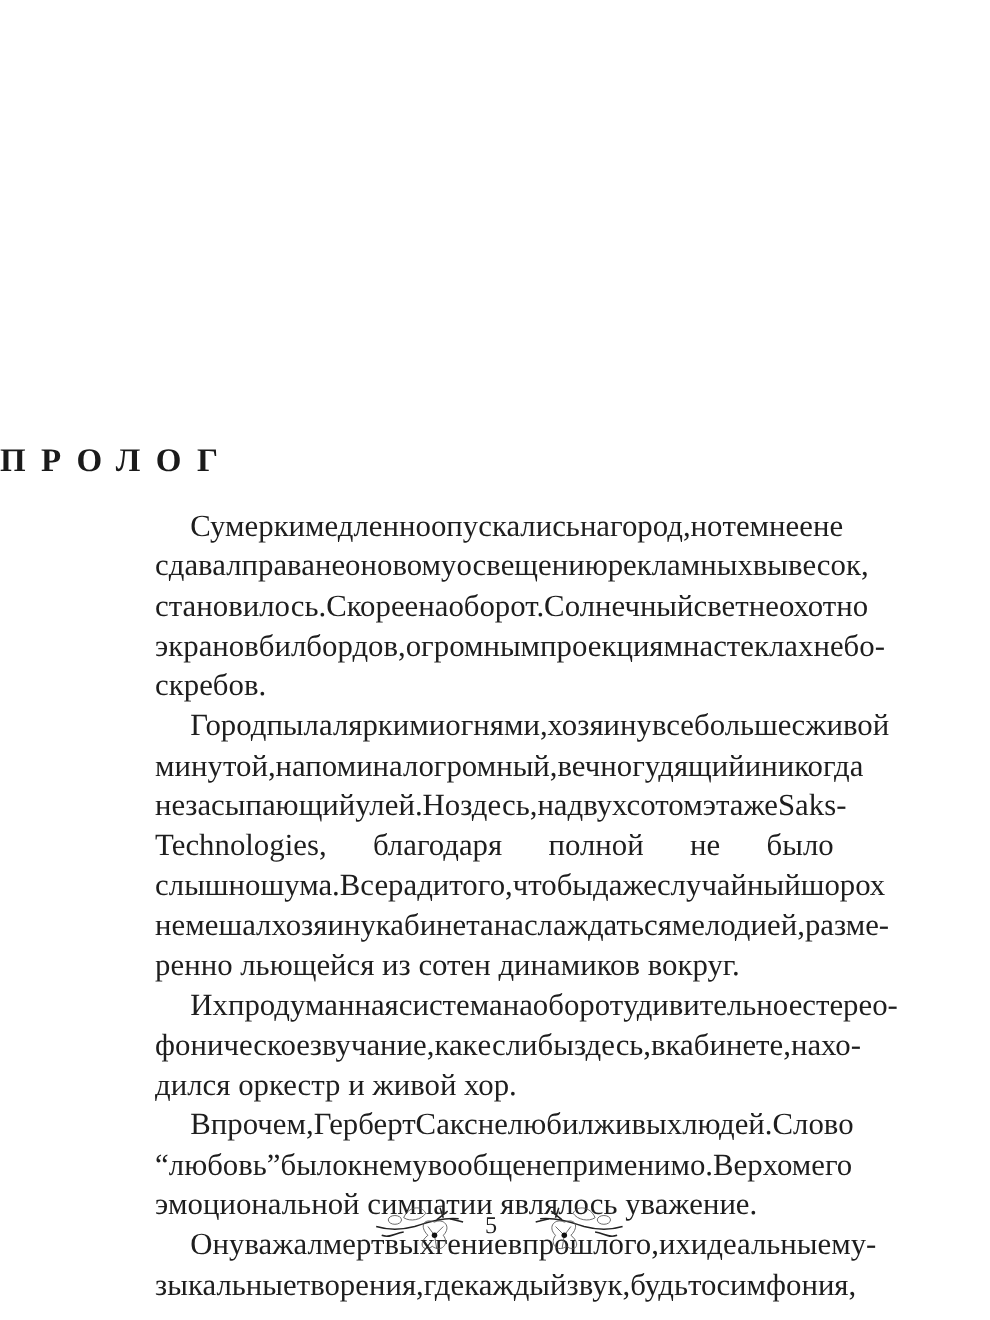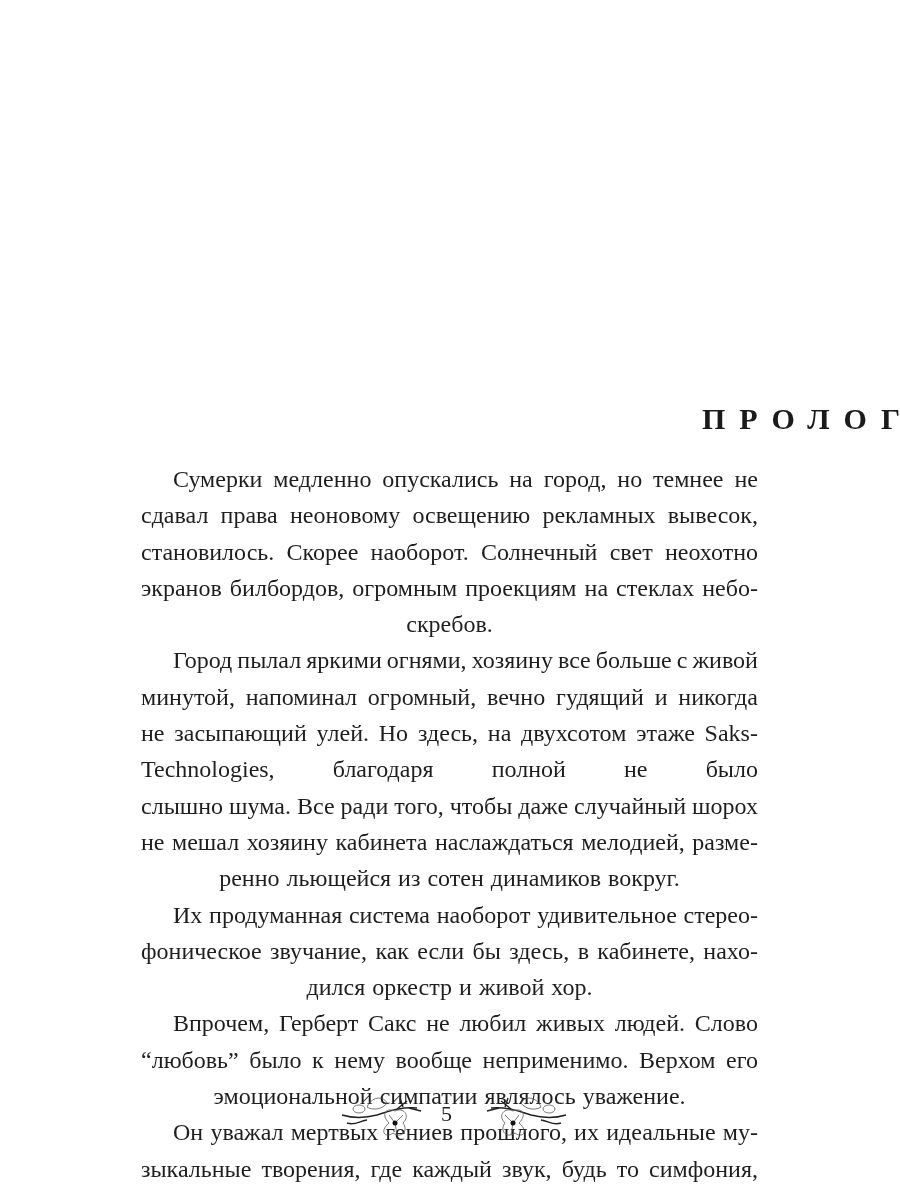--- a/index.html
+++ b/index.html
@@ -1,26 +1,26 @@
 <!DOCTYPE html>
 <html><head>
 <meta charset="utf-8">
 <style>
   html, body { margin:0; padding:0; background:#ffffff; }
   body { width:900px; height:1200px; position:relative; overflow:hidden;
          font-family:"DejaVu Serif", "Liberation Serif", serif; color:#1e1e1e; }
-  .title { position:absolute; left:0; width:900px; top:402px; text-align:right;
+  .title { position:absolute; left:0; width:900px; top:402px; text-align:left;
            font-family:"Liberation Serif", serif; font-weight:bold; font-size:30px;
            letter-spacing:14px; color:#1a1a1a; }
   .title span { margin-right:-14px; }
   .text { position:absolute; left:141px; width:617px; top:461px; }
   .line { height:36.3px; line-height:36.3px; font-family:"Liberation Serif", serif;
-          font-size:24px; text-align:justify; text-align-last:justify; white-space:nowrap;
+          font-size:28px; text-align:justify; text-align-last:justify; white-space:nowrap;
           display:flex; justify-content:space-between; }
-  .line.last { justify-content:center; gap:7px; }
+  .line.last { justify-content:flex-start; gap:7px; }
   .line.indent { padding-left:32px; }
   .footer { position:absolute; left:0; width:900px; top:1093px; height:50px; }
   .pagenum { position:absolute; left:441px; top:8px; font-family:"Liberation Serif", serif;
              font-size:22px; color:#222; }
   .orn { position:absolute; top:0; width:95px; height:50px; }
   .orn.left { left:337px; }
   .orn.right { left:476px; transform:scaleX(-1); }
 </style>
 </head>
 <body>

